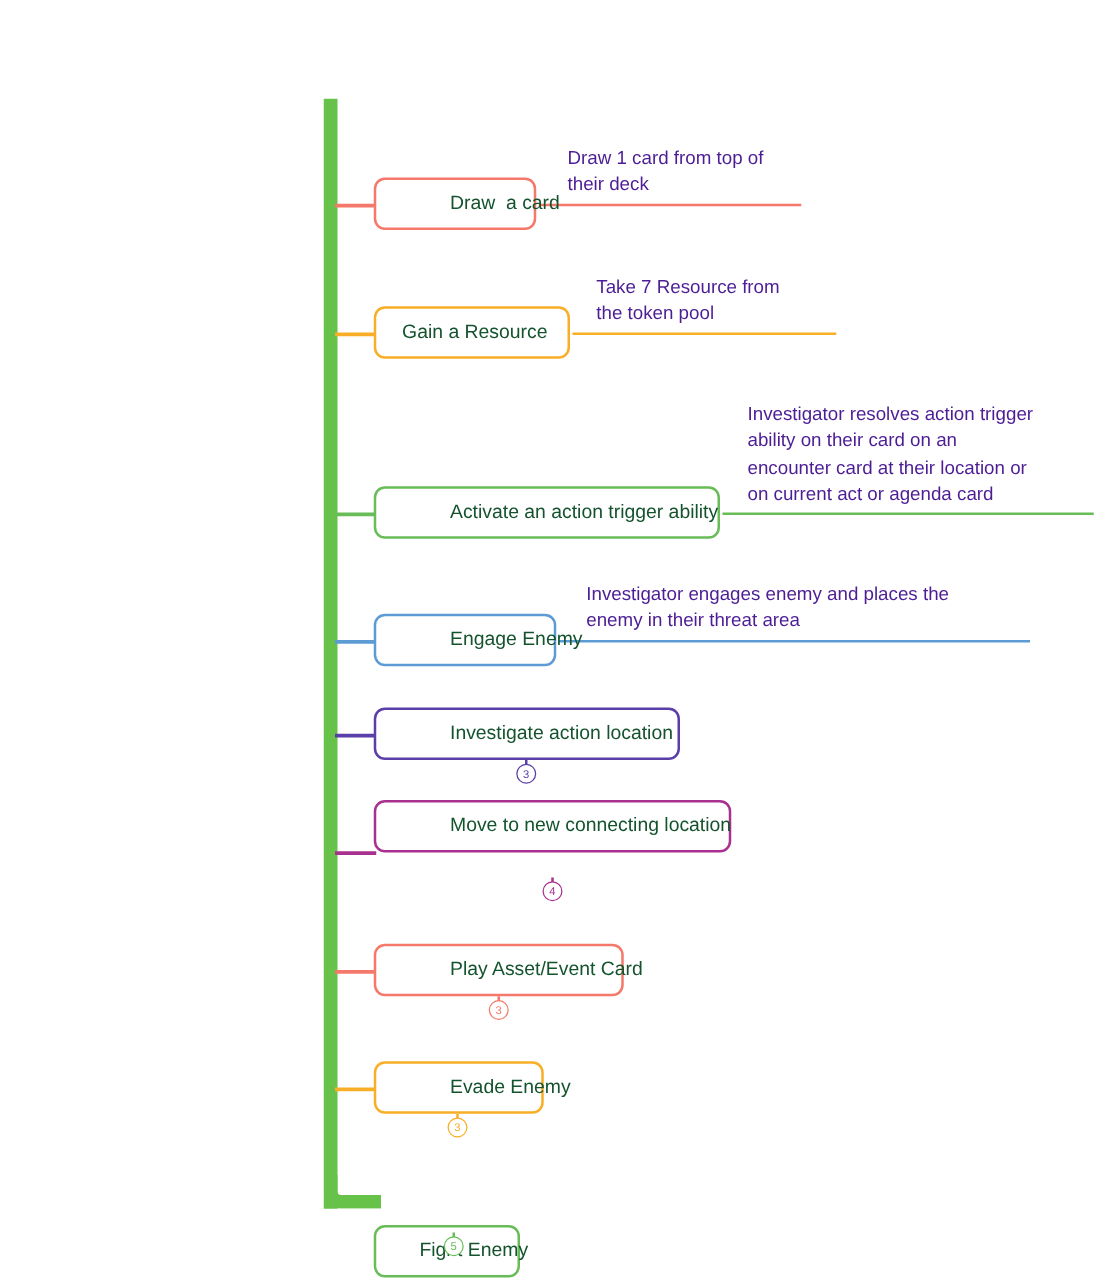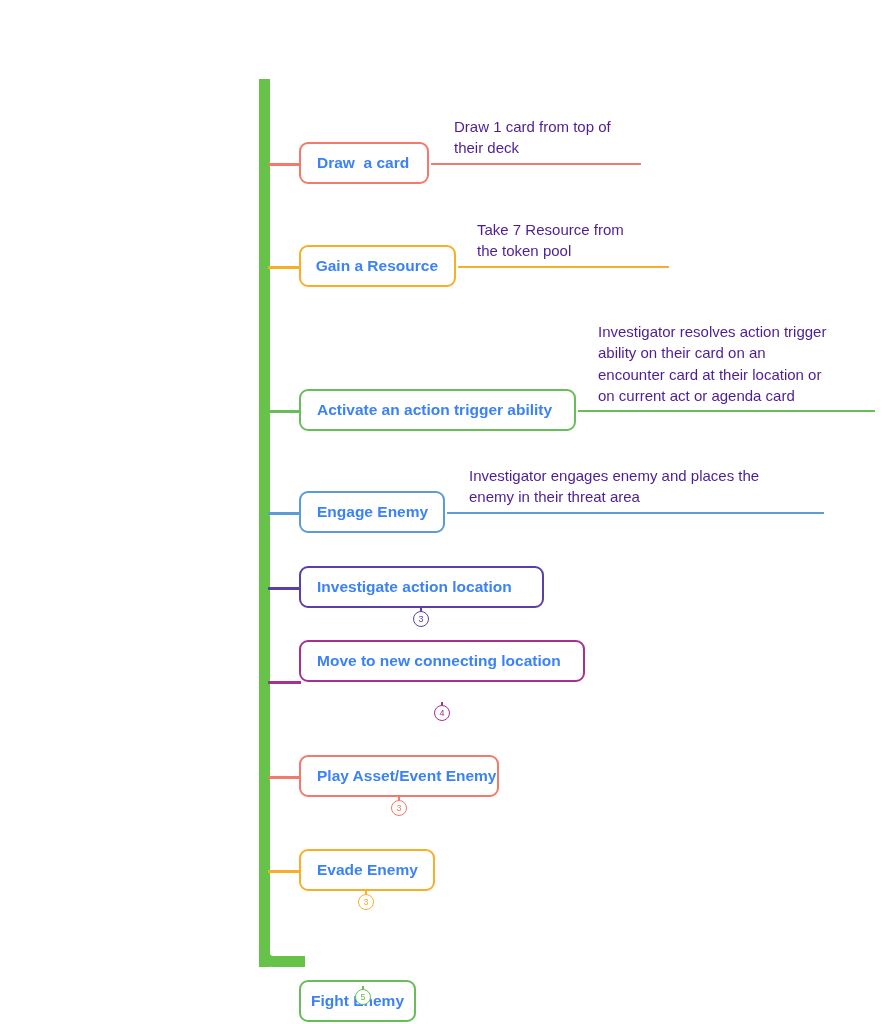--- a/index.html
+++ b/index.html
@@ -79,23 +79,24 @@
     border-style: solid;
     border-radius: 9px;
     display: flex;
     align-items: center;
     padding: 0 16px;
     height: 42px;
     white-space: pre;
   }
   .node-label {
     font-size: 15.5px;
-    font-weight: bold;
-    color: #3b82f6;
+    font-weight: normal;
+    color: #14532d;
     white-space: pre;
+    margin-left: 43px;
   }
 
   
   .desc-line {
     position: absolute;
     height: 2px;
   }
   .desc-text {
     position: absolute;
     font-size: 15px;
@@ -166,21 +167,21 @@
       <div class="badge" style="left: 413px; top: 611px; border-color: rgb(91, 63, 168);">
         <span class="badge-text" style="color: rgb(91, 63, 168);">3</span>
       </div>
       <div class="stub" style="left: 268px; top: 681px; width: 33px; background: rgb(168, 48, 143);"></div>
       <div class="node-box" style="left: 299px; top: 640px; width: 286px; border-color: rgb(168, 48, 143);"><span class="node-label">Move to new connecting location</span></div>
       <div class="badge-stem" style="left: 441px; top: 702px; height: 6px; background: rgb(168, 48, 143);"></div>
       <div class="badge" style="left: 434px; top: 705px; border-color: rgb(168, 48, 143);">
         <span class="badge-text" style="color: rgb(168, 48, 143);">4</span>
       </div>
       <div class="stub" style="left: 268px; top: 776px; width: 33px; background: rgb(244, 121, 107);"></div>
-      <div class="node-box" style="left: 299px; top: 755px; width: 200px; border-color: rgb(244, 121, 107);"><span class="node-label">Play Asset/Event Enemy</span></div>
+      <div class="node-box" style="left: 299px; top: 755px; width: 200px; border-color: rgb(244, 121, 107);"><span class="node-label">Play Asset/Event Card</span></div>
       <div class="badge-stem" style="left: 398px; top: 797px; height: 6px; background: rgb(244, 121, 107);"></div>
       <div class="badge" style="left: 391px; top: 800px; border-color: rgb(244, 121, 107);">
         <span class="badge-text" style="color: rgb(244, 121, 107);">3</span>
       </div>
       <div class="stub" style="left: 268px; top: 870px; width: 33px; background: rgb(249, 174, 40);"></div>
       <div class="node-box" style="left: 299px; top: 849px; width: 136px; border-color: rgb(249, 174, 40);"><span class="node-label">Evade Enemy</span></div>
       <div class="badge-stem" style="left: 365px; top: 891px; height: 6px; background: rgb(249, 174, 40);"></div>
       <div class="badge" style="left: 358px; top: 894px; border-color: rgb(249, 174, 40);">
         <span class="badge-text" style="color: rgb(249, 174, 40);">3</span>
       </div>

